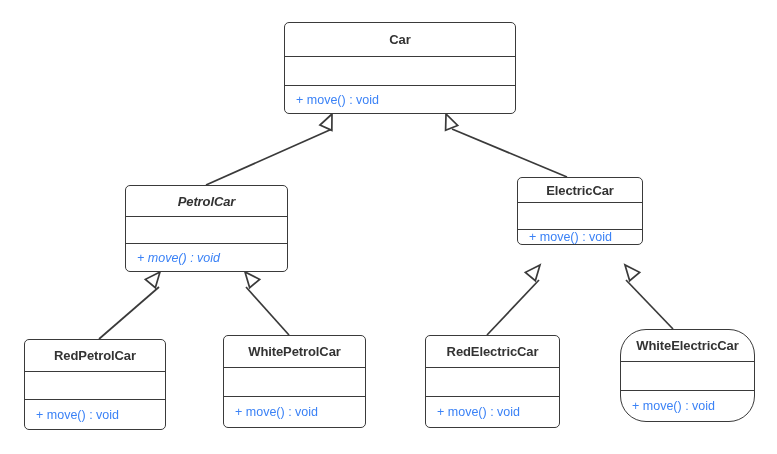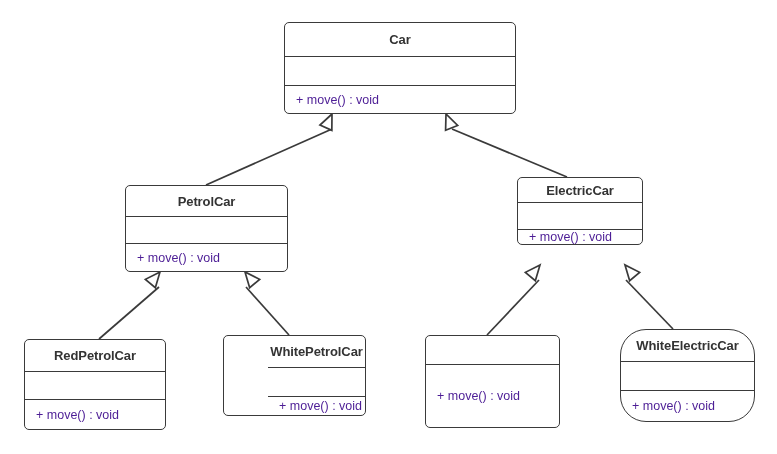--- a/index.html
+++ b/index.html
@@ -54,21 +54,21 @@
   }
   .uml-methods {
     box-sizing: border-box;
     flex: 1 1 auto;
     display: flex;
     align-items: center;
     padding-left: 11px;
   }
   .uml-method-text {
     font-size: 12.5px;
-    color: #4c1d95;
+    color: #3b82f6;
     white-space: nowrap;
   }
 </style>
 </head>
 <body>
 
 <div id="canvas">
   <svg id="edges" viewBox="0 0 777 454" width="777" height="454">
       <g>
         <line x1="206" y1="185" x2="332" y2="129" stroke="#3a3a3a" stroke-width="1.7"></line>
@@ -95,49 +95,50 @@
         <polygon points="0,0 -6.5,15 6.5,15" fill="#ffffff" stroke="#3a3a3a" stroke-width="1.7" stroke-linejoin="miter" transform="translate(625,265) rotate(-40)"></polygon>
       </g>
     </svg>
 <div class="uml-class" style="left: 284px; top: 22px; width: 232px; height: 92px;">
       <div class="uml-name" style="height: 34px;">Car</div>
       <div class="uml-attrs" style="height: 29px;"></div>
       <div class="uml-methods">
         <span class="uml-method-text">+ move() : void</span>
       </div>
     </div>
-    <div class="uml-class" style="left: 125px; top: 185px; width: 163px; height: 87px;">
+    <div class="uml-class" style="left: 125px; top: 185px; width: 163px; height: 87px; font-style: italic;">
       <div class="uml-name" style="height: 31px;">PetrolCar</div>
       <div class="uml-attrs" style="height: 27px;"></div>
       <div class="uml-methods">
         <span class="uml-method-text">+ move() : void</span>
       </div>
     </div>
     <div class="uml-class" style="left: 517px; top: 177px; width: 126px; height: 68px;">
       <div class="uml-name" style="height: 31px;">ElectricCar</div>
       <div class="uml-attrs" style="height: 27px;"></div>
       <div class="uml-methods">
         <span class="uml-method-text">+ move() : void</span>
       </div>
     </div>
     <div class="uml-class" style="left: 24px; top: 339px; width: 142px; height: 91px;">
       <div class="uml-name" style="height: 32px; text-align: right;">RedPetrolCar</div>
       <div class="uml-attrs" style="height: 28px;"></div>
       <div class="uml-methods">
         <span class="uml-method-text">+ move() : void</span>
       </div>
     </div>
-    <div class="uml-class" style="left: 223px; top: 335px; width: 143px; height: 81px; padding-left: 44px;">
+    <div class="uml-class" style="left: 223px; top: 335px; width: 143px; height: 93px;">
       <div class="uml-name" style="height: 32px;">WhitePetrolCar</div>
       <div class="uml-attrs" style="height: 29px;"></div>
       <div class="uml-methods">
         <span class="uml-method-text">+ move() : void</span>
       </div>
     </div>
     <div class="uml-class" style="left: 425px; top: 335px; width: 135px; height: 93px;">
+      <div class="uml-name" style="height: 32px;">RedElectricCar</div>
       <div class="uml-attrs" style="height: 29px;"></div>
       <div class="uml-methods">
         <span class="uml-method-text">+ move() : void</span>
       </div>
     </div>
     <div class="uml-class" style="left: 620px; top: 329px; width: 135px; height: 93px; border-radius: 26px;">
       <div class="uml-name" style="height: 32px;">WhiteElectricCar</div>
       <div class="uml-attrs" style="height: 29px;"></div>
       <div class="uml-methods">
         <span class="uml-method-text">+ move() : void</span>

